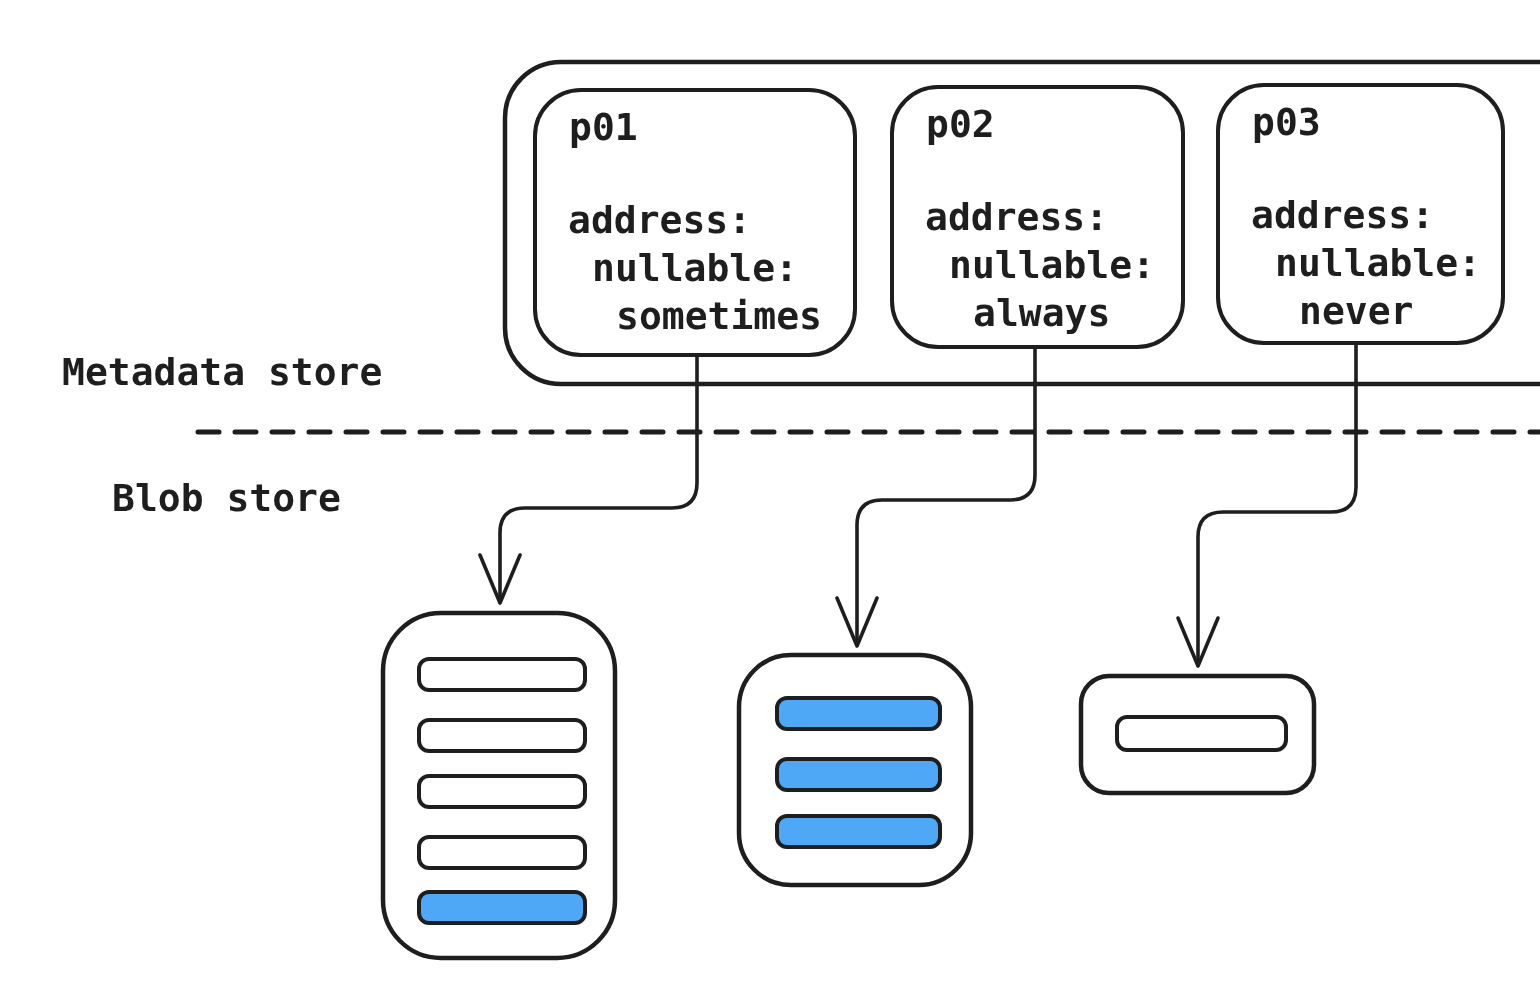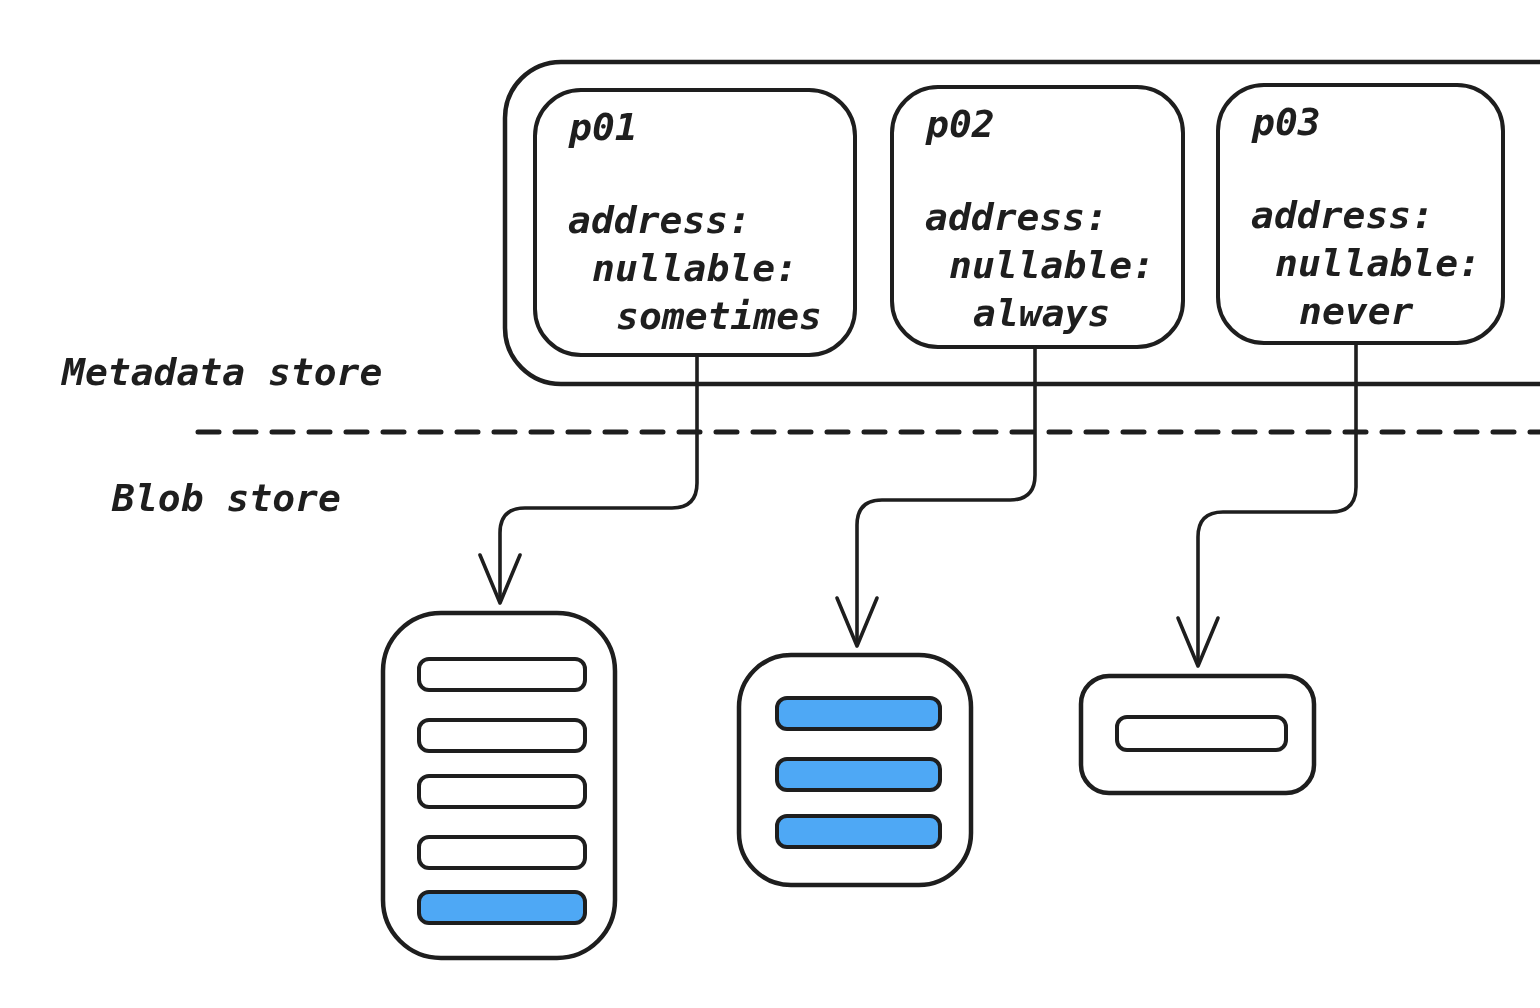--- a/index.html
+++ b/index.html
@@ -6,21 +6,20 @@
     margin: 0;
     padding: 0;
     background: #ffffff;
   }
   .canvas-wrap {
     width: 1540px;
     height: 1008px;
     background: #ffffff;
     position: relative;
     overflow: hidden;
-    font-style: italic;
   }
   svg { display: block; }
   .mono {
     font-family: "DejaVu Sans Mono", "Liberation Mono", monospace;
     font-weight: bold;
     fill: #1e1e1e;
   }
   .t38 { font-size: 38px; }
   .stroke-shape {
     fill: #ffffff;

